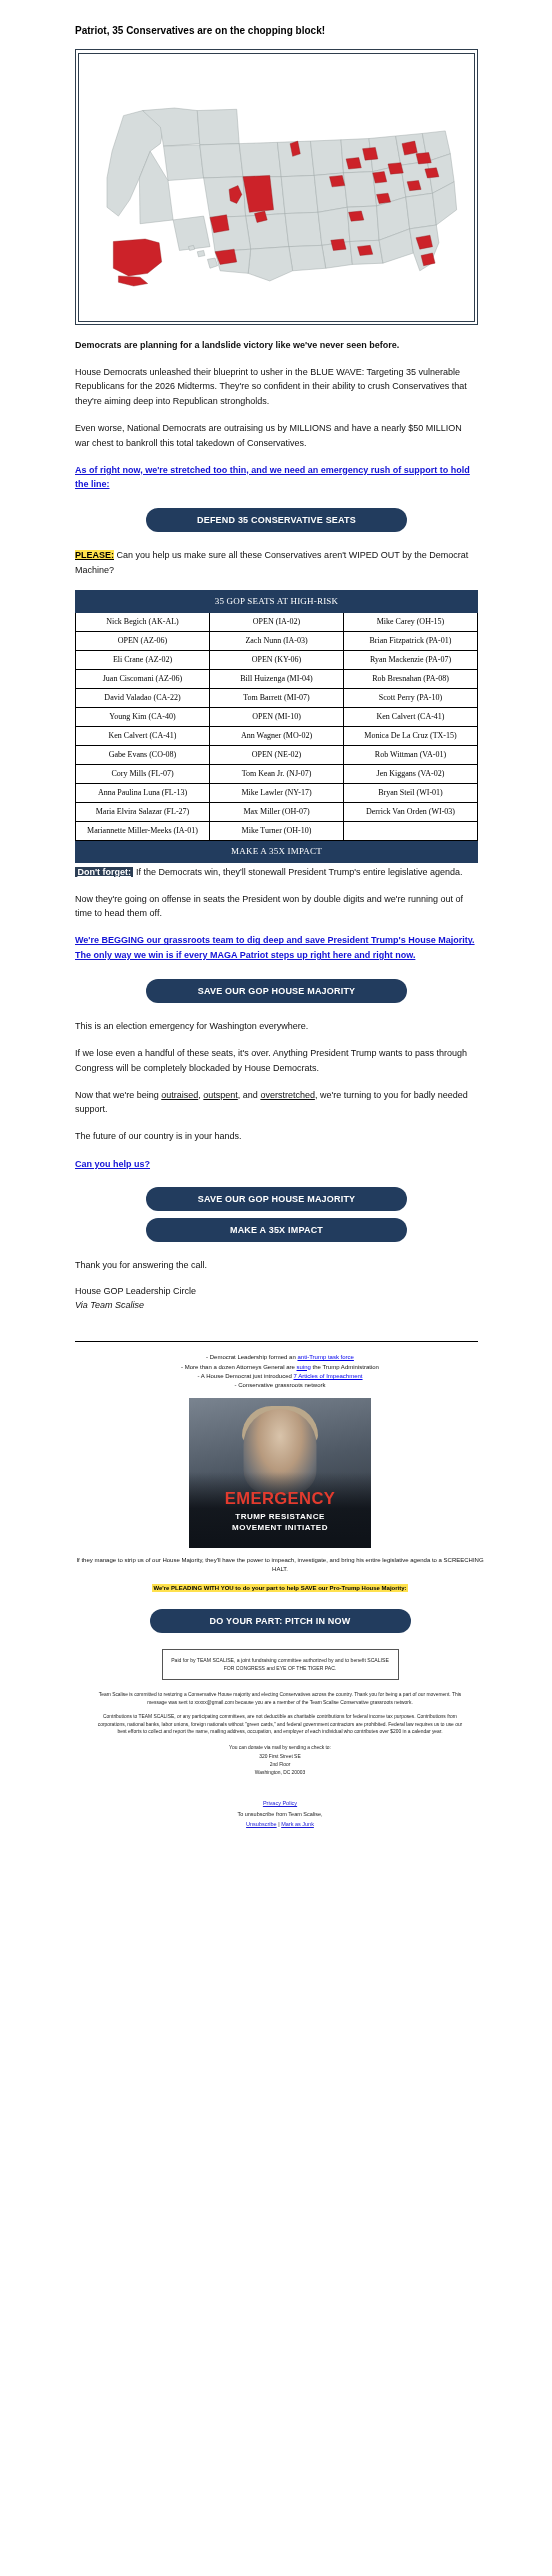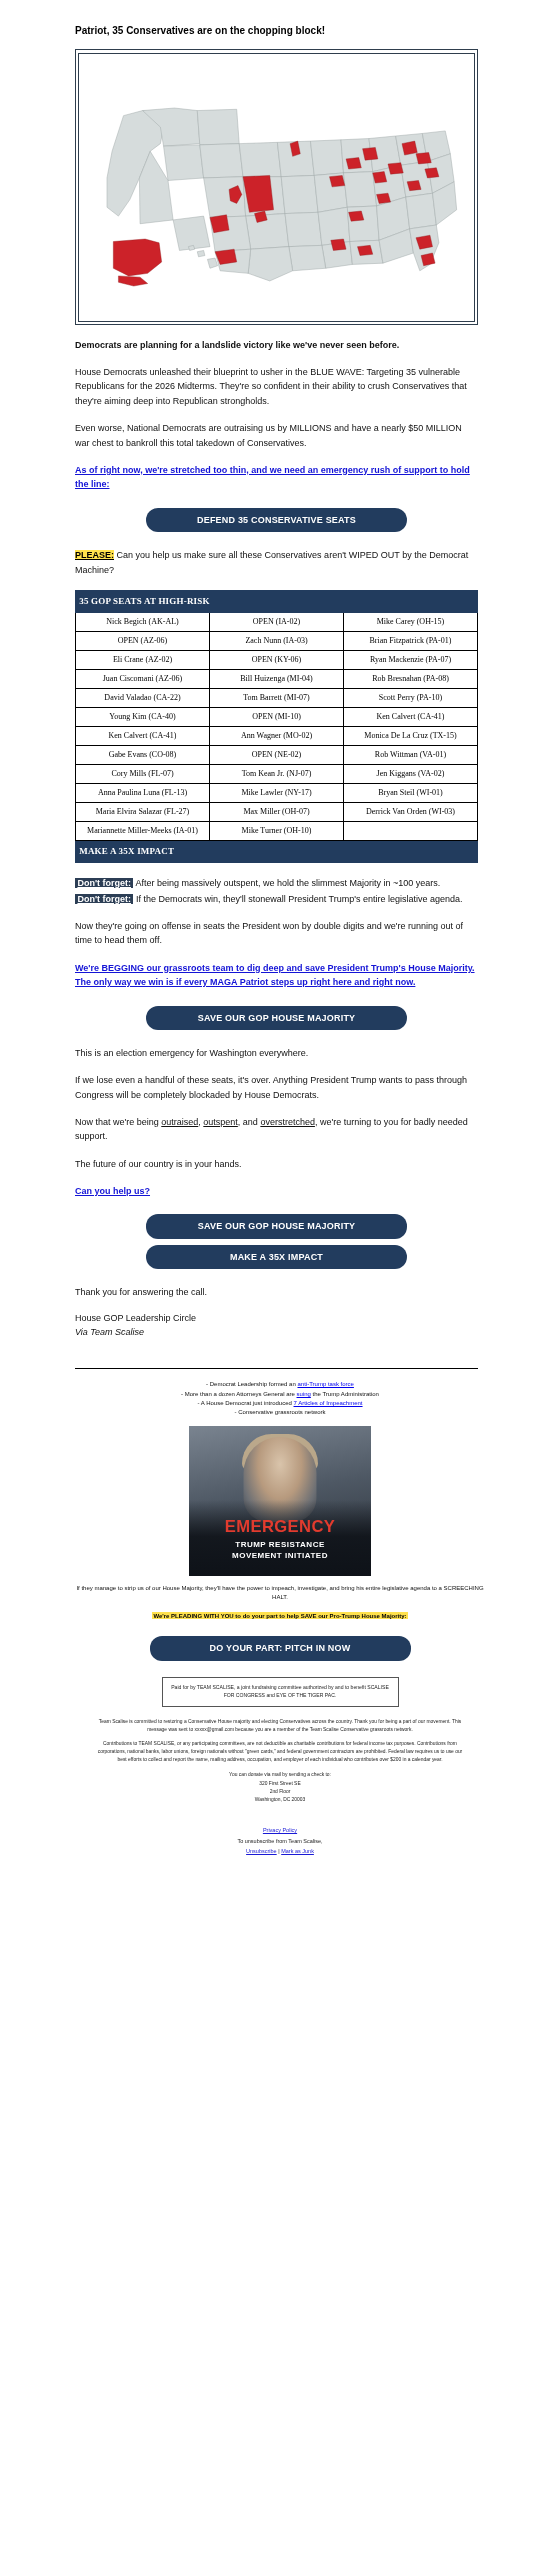--- a/index.html
+++ b/index.html
@@ -90,23 +90,23 @@
   .seats-wrap { padding: 0 19px; margin-top: 11px; }
   table.seats {
     width: 100%;
     border-collapse: collapse;
     font-family: "Liberation Serif", serif;
     font-size: 8px;
   }
   table.seats th.banner {
     background: #223c5e;
     color: #ffffff;
-    font-weight: 700;
+    font-weight: 400;
     font-size: 9px;
-    text-align: left;
+    text-align: center;
     padding: 5.5px 3.2px;
     letter-spacing: 0.2px;
     border: 0.8px solid #223c5e;
   }
   table.seats td {
     border: 0.8px solid #000;
     text-align: center;
     padding: 4px 2.4px;
     width: 33.33%;
     line-height: 1.25;
@@ -391,23 +391,20 @@
       <tfoot>
         <tr>
           <th class="banner" colspan="3">MAKE A 35X IMPACT</th>
         </tr>
       </tfoot>
     </table>
   </div>
 
   <div class="body-block">
 
-    <p class="para" style="margin-bottom:1.6px;">
-      <span class="dont-forget">Don't forget:</span><span> After being massively outspent, we hold the slimmest Majority in ~100 years.</span>
-    </p>
     <p class="para" style="margin:1.6px 0;">
       <span class="dont-forget">Don't forget:</span><span> If the Democrats win, they'll stonewall President Trump's entire legislative agenda.</span>
     </p>
 
     <p class="para">Now they're going on offense in seats the President won by double digits and we're running out of time to head them off.</p>
 
     <p class="para">
       <a class="link-blue" href="#">We're BEGGING our grassroots team to dig deep and save President Trump's House Majority. The only way we win is if every MAGA Patriot steps up right here and right now.</a>
     </p>
 

